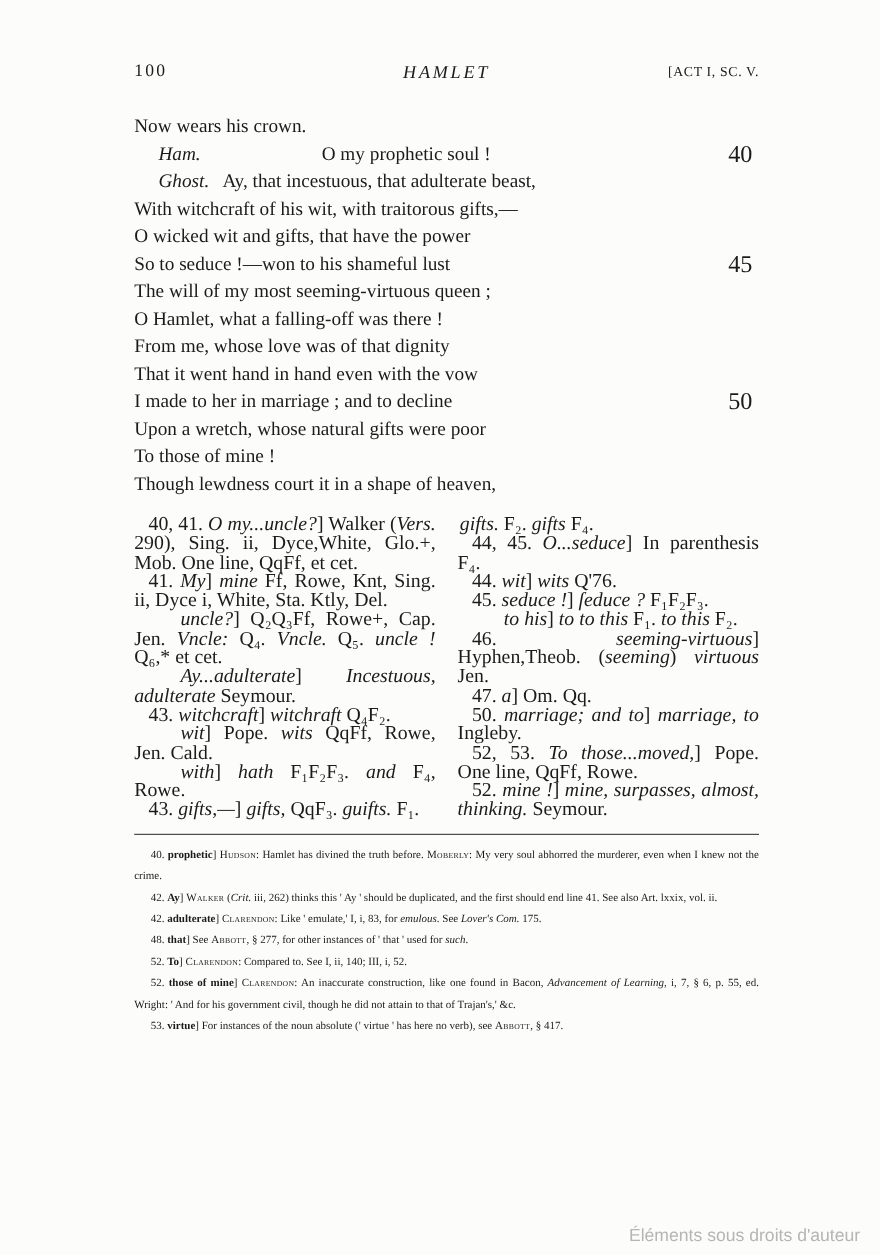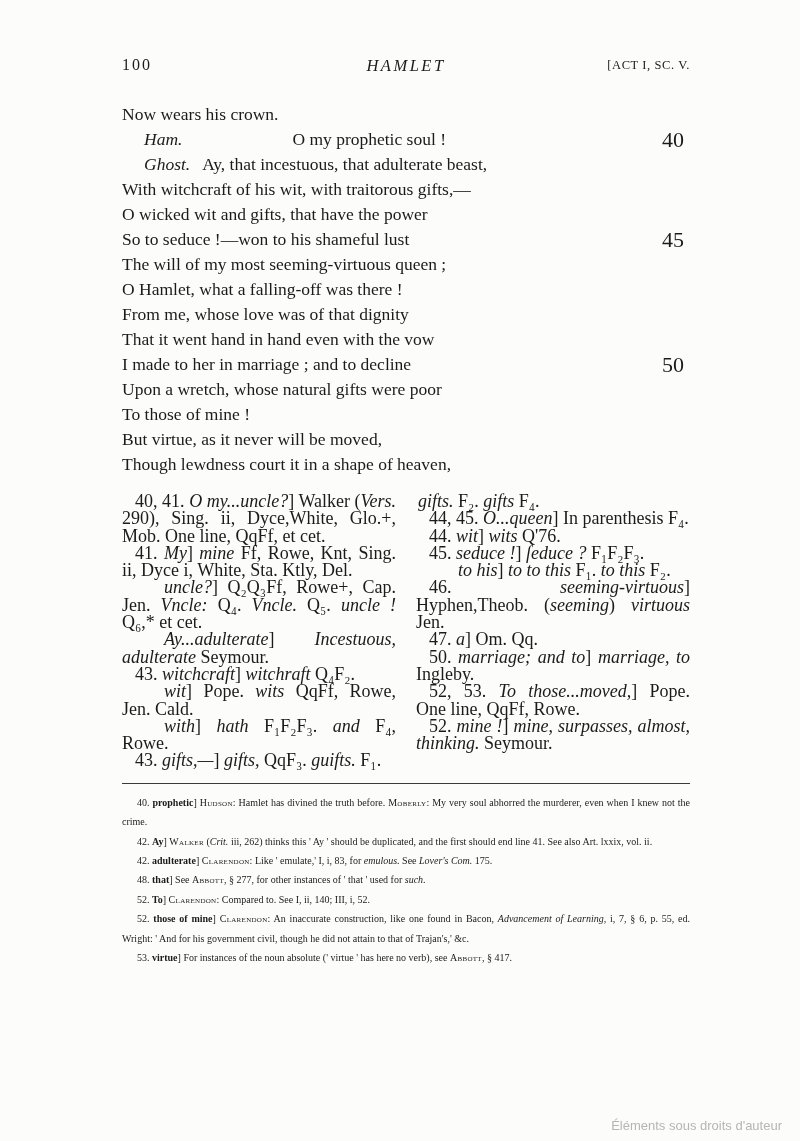--- a/index.html
+++ b/index.html
@@ -40,21 +40,21 @@
   .commentary{}
   .com{margin:0;font-size:10px;line-height:19.4px;text-align:justify;text-indent:15px;}
 
   .it{font-style:italic;}
   .bd{font-weight:bold;}
   .sc{font-variant:small-caps;letter-spacing:0.3px;}
 
   .watermark{
     position:absolute;right:18px;bottom:8px;
     font-family:"Liberation Sans","DejaVu Sans",sans-serif;
-    font-size:13px;color:#b5b5b5;
+    font-size:16px;color:#b5b5b5;
   }
 </style>
 </head>
 <body>
 
 <div class="page">
   <div class="content">
 
     <div class="hdr">
       <span class="hdr-page">100</span>
@@ -69,38 +69,37 @@
         <div class="pline"><span>With witchcraft of his wit, with traitorous gifts,—</span></div>
         <div class="pline"><span>O wicked wit and gifts, that have the power</span></div>
         <div class="pline"><span>So to seduce !—won to his shameful lust</span><span class="lnum">45</span></div>
         <div class="pline"><span>The will of my most seeming-virtuous queen ;</span></div>
         <div class="pline"><span>O Hamlet, what a falling-off was there !</span></div>
         <div class="pline"><span>From me, whose love was of that dignity</span></div>
         <div class="pline"><span>That it went hand in hand even with the vow</span></div>
         <div class="pline"><span>I made to her in marriage ; and to decline</span><span class="lnum">50</span></div>
         <div class="pline"><span>Upon a wretch, whose natural gifts were poor</span></div>
         <div class="pline"><span>To those of mine !</span></div>
-        <div class="pline"><span>But virtue, as it never will be moved,</span></div>
         <div class="pline"><span>Though lewdness court it in a shape of heaven,</span></div>
       </div>
 
     <div class="apparatus">
       <div class="app-col">
           <p class="app ind1"><span>40, 41. </span><span class="it">O my...uncle?</span><span>] Walker (</span><span class="it">Vers.</span><span> 290), Sing. ii, Dyce,White, Glo.+, Mob. One line, QqFf, et cet.</span></p>
           <p class="app ind1"><span>41. </span><span class="it">My</span><span>] </span><span class="it">mine</span><span> Ff, Rowe, Knt, Sing. ii, Dyce i, White, Sta. Ktly, Del.</span></p>
           <p class="app ind2"><span class="it">uncle?</span><span>] Q₂Q₃Ff, Rowe+, Cap. Jen. </span><span class="it">Vncle:</span><span> Q₄. </span><span class="it">Vncle.</span><span> Q₅. </span><span class="it">uncle !</span><span> Q₆,* et cet.</span></p>
           <p class="app ind2"><span class="it">Ay...adulterate</span><span>] </span><span class="it">Incestuous, adulterate</span><span> Seymour.</span></p>
           <p class="app ind1"><span>43. </span><span class="it">witchcraft</span><span>] </span><span class="it">witchraft</span><span> Q₄F₂.</span></p>
           <p class="app ind2"><span class="it">wit</span><span>] Pope. </span><span class="it">wits</span><span> QqFf, Rowe, Jen. Cald.</span></p>
           <p class="app ind2"><span class="it">with</span><span>] </span><span class="it">hath</span><span> F₁F₂F₃. </span><span class="it">and</span><span> F₄, Rowe.</span></p>
           <p class="app ind1"><span>43. </span><span class="it">gifts,—</span><span>] </span><span class="it">gifts,</span><span> QqF₃. </span><span class="it">guifts.</span><span> F₁.</span></p>
         </div>
       <div class="app-col">
           <p class="app ind0"><span class="it">gifts.</span><span> F₂. </span><span class="it">gifts</span><span> F₄.</span></p>
-          <p class="app ind1"><span>44, 45. </span><span class="it">O...queen</span><span>] In parenthesis F₄.</span></p>
+          <p class="app ind1"><span>44, 45. </span><span class="it">O...seduce</span><span>] In parenthesis F₄.</span></p>
           <p class="app ind1"><span>44. </span><span class="it">wit</span><span>] </span><span class="it">wits</span><span> Q'76.</span></p>
           <p class="app ind1"><span>45. </span><span class="it">seduce !</span><span>] </span><span class="it">ſeduce ?</span><span> F₁F₂F₃.</span></p>
           <p class="app ind2"><span class="it">to his</span><span>] </span><span class="it">to to this</span><span> F₁. </span><span class="it">to this</span><span> F₂.</span></p>
           <p class="app ind1"><span>46. </span><span class="it">seeming-virtuous</span><span>] Hyphen,Theob. (</span><span class="it">seeming</span><span>) </span><span class="it">virtuous</span><span> Jen.</span></p>
           <p class="app ind1"><span>47. </span><span class="it">a</span><span>] Om. Qq.</span></p>
           <p class="app ind1"><span>50. </span><span class="it">marriage; and to</span><span>] </span><span class="it">marriage, to</span><span> Ingleby.</span></p>
           <p class="app ind1"><span>52, 53. </span><span class="it">To those...moved,</span><span>] Pope. One line, QqFf, Rowe.</span></p>
           <p class="app ind1"><span>52. </span><span class="it">mine !</span><span>] </span><span class="it">mine, surpasses, almost, thinking.</span><span> Seymour.</span></p>
         </div>
     </div>

